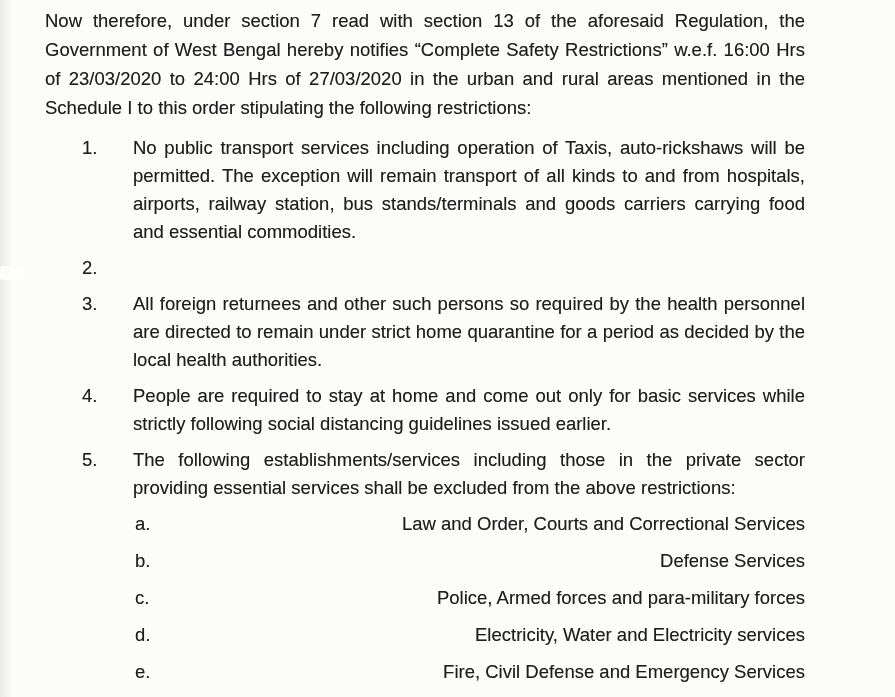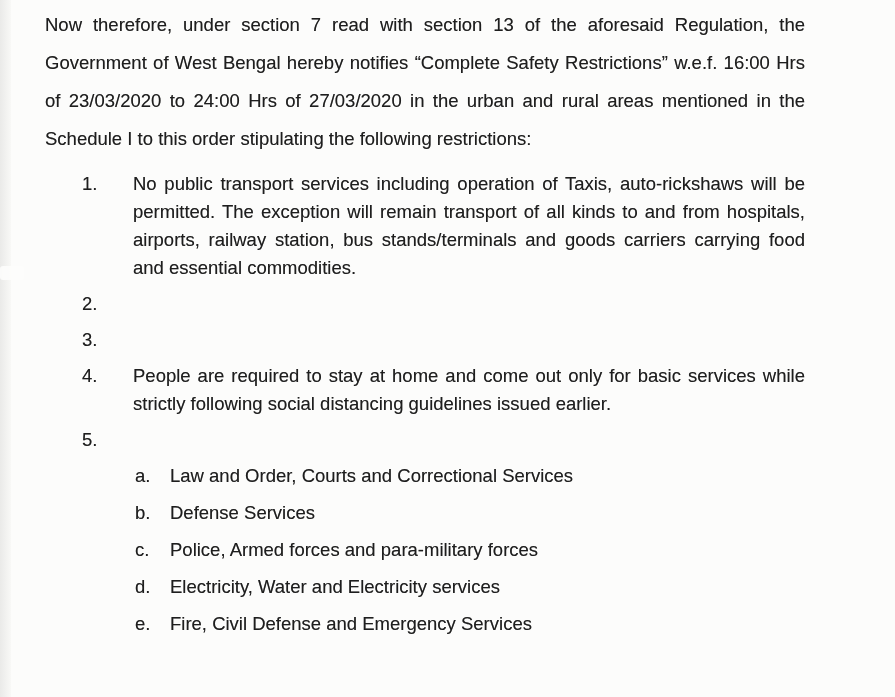--- a/index.html
+++ b/index.html
@@ -40,21 +40,21 @@
   }
   .content {
     position: absolute;
     left: 45px;
     right: 90px;
     top: 0;
   }
   .para {
     margin: 6px 0 0 0;
     font-size: 18.5px;
-    line-height: 38px;
+    line-height: 29px;
     text-align: justify;
     text-shadow: 0 0 0.5px rgba(20,20,20,0.45);
   }
   .list {
     margin-top: 12px;
     font-size: 18.5px;
     line-height: 28px;
   }
   .item {
     display: flex;
@@ -81,20 +81,21 @@
     display: flex;
     margin-bottom: 9px;
     text-shadow: 0 0 0.5px rgba(20,20,20,0.45);
   }
   .letter {
     width: 35px;
     flex: 0 0 35px;
   }
   .subbody {
     flex: 1;
+    text-align: right;
   }
 </style>
 </head>
 <body>
 
 <div class="page">
   <div class="scan-edge"></div>
   <div class="scan-streak"></div>
 
   <div class="content">
@@ -107,29 +108,31 @@
         <div class="num">1.</div>
         <div class="body">No public transport services including operation of Taxis, auto-rickshaws will be permitted. The exception will remain transport of all kinds to and from hospitals, airports, railway station, bus stands/terminals and goods carriers carrying food and essential commodities.</div>
       </div>
 
       <div class="item">
         <div class="num">2.</div>
       </div>
 
       <div class="item">
         <div class="num">3.</div>
+        <div class="body">All foreign returnees and other such persons so required by the health personnel are directed to remain under strict home quarantine for a period as decided by the local health authorities.</div>
       </div>
 
       <div class="item">
         <div class="num">4.</div>
         <div class="body">People are required to stay at home and come out only for basic services while strictly following social distancing guidelines issued earlier.</div>
       </div>
 
       <div class="item">
         <div class="num">5.</div>
+        <div class="body">The following establishments/services including those in the private sector providing essential services shall be excluded from the above restrictions:</div>
       </div>
 
       <div class="sublist">
 
         <div class="subitem">
           <div class="letter">a.</div>
           <div class="subbody">Law and Order, Courts and Correctional Services</div>
         </div>
 
         <div class="subitem">

